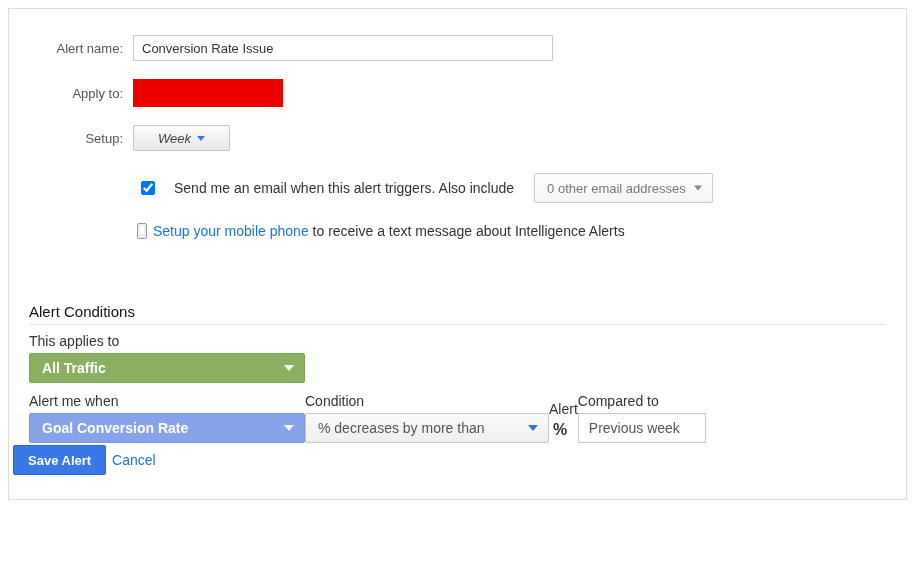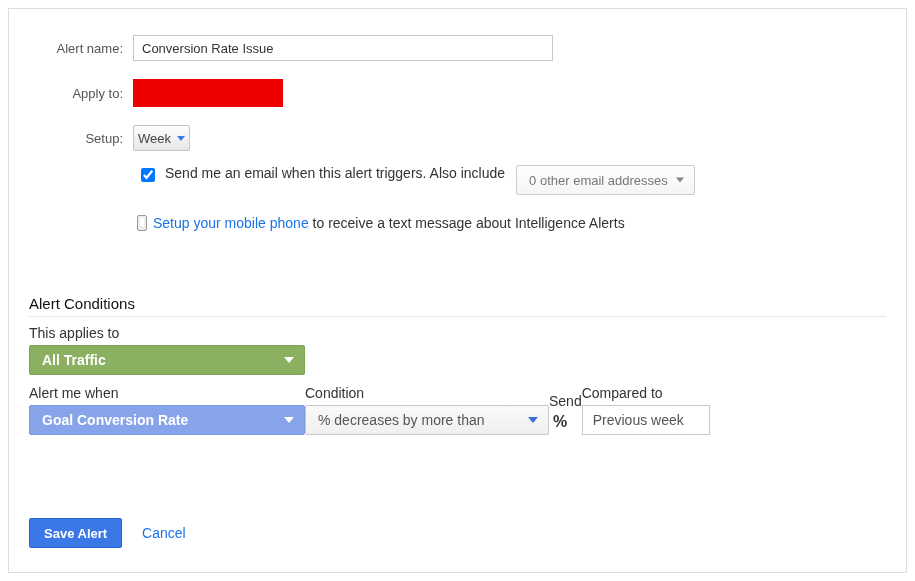--- a/index.html
+++ b/index.html
@@ -7,21 +7,21 @@
     margin: 0;
     font-family: Arial, Helvetica, sans-serif;
     font-size: 13px;
     color: #333;
     background: #fff;
     padding: 8px;
   }
   .panel {
     border: 1px solid #ddd;
     width: 899px;
-    height: 565px;
+    height: 492px;
     position: relative;
     padding: 26px 20px 20px 20px;
   }
   .form-row {
     display: flex;
     align-items: center;
     margin-bottom: 18px;
   }
   .label-col {
     width: 104px;
@@ -41,42 +41,44 @@
   .alertname-input { width: 420px; }
   .redacted {
     width: 150px;
     height: 28px;
     background: #ee0000;
   }
   .period-select {
     display: inline-flex;
     align-items: center;
     height: 26px;
-    padding: 0 4px;
+    padding: 0 24px;
     border: 1px solid #c4c4c4;
     background: linear-gradient(#fdfdfd,#e7e7e7);
     border-radius: 2px;
     font-size: 13px;
     color: #444;
     cursor: pointer;
+    font-style: italic;
   }
   .period-select .caret {
     margin-left: 6px;
     width: 0; height: 0;
     border-left: 4px solid transparent;
     border-right: 4px solid transparent;
     border-top: 5px solid #3b78e7;
   }
   .indent { padding-left: 108px; }
   .checkbox-row {
     display: flex;
-    gap: 7px;
-    font-size: 14px;
-    color: #333;
-    margin-top: 14px;
+    align-items: center;
+    gap: 16px;
+    font-size: 14px;
+    color: #333;
+    margin-top: 22px;
   }
   .checkbox-row input[type=checkbox]{
     width:14px;height:14px;
   }
   .emaildd {
     display: inline-flex;
     align-items: center;
     height: 30px;
     padding: 0 26px 0 12px;
     border: 1px solid #ccc;
@@ -190,25 +192,25 @@
     border:1px solid #c8c8c8;
     padding: 0 10px;
     display:flex;
     align-items:center;
     font-size: 14px;
     color:#555;
     width: 128px;
   }
   .footer {
     position: absolute;
-    left: 20px;
+    left: 4px;
     bottom: 24px;
     display:flex;
     align-items:center;
-    gap: 20px;
+    gap: 6px;
     justify-content: center;
   }
   .btn-primary {
     background:#3b78e7;
     color:#fff;
     border:1px solid #2e66d1;
     height: 30px;
     padding: 0 14px;
     font-weight:bold;
     font-size:13px;
@@ -274,21 +276,21 @@
       </div>
     </div>
     <div class="cond-col">
       <div class="cond-label">Condition</div>
       <div class="dd dd-gray">
         <span>% decreases by more than</span>
         <span class="ddcaret"></span>
       </div>
     </div>
     <div class="cond-col">
-      <div class="cond-label">Send</div>
+      <div class="cond-label">Alert</div>
       <div style="display:flex;align-items:flex-end">
         <span class="pct">%</span>
       </div>
     </div>
     <div class="cond-col">
       <div class="cond-label">Compared to</div>
       <div class="compared-box">
         <span>Previous week</span>
       </div>
     </div>

